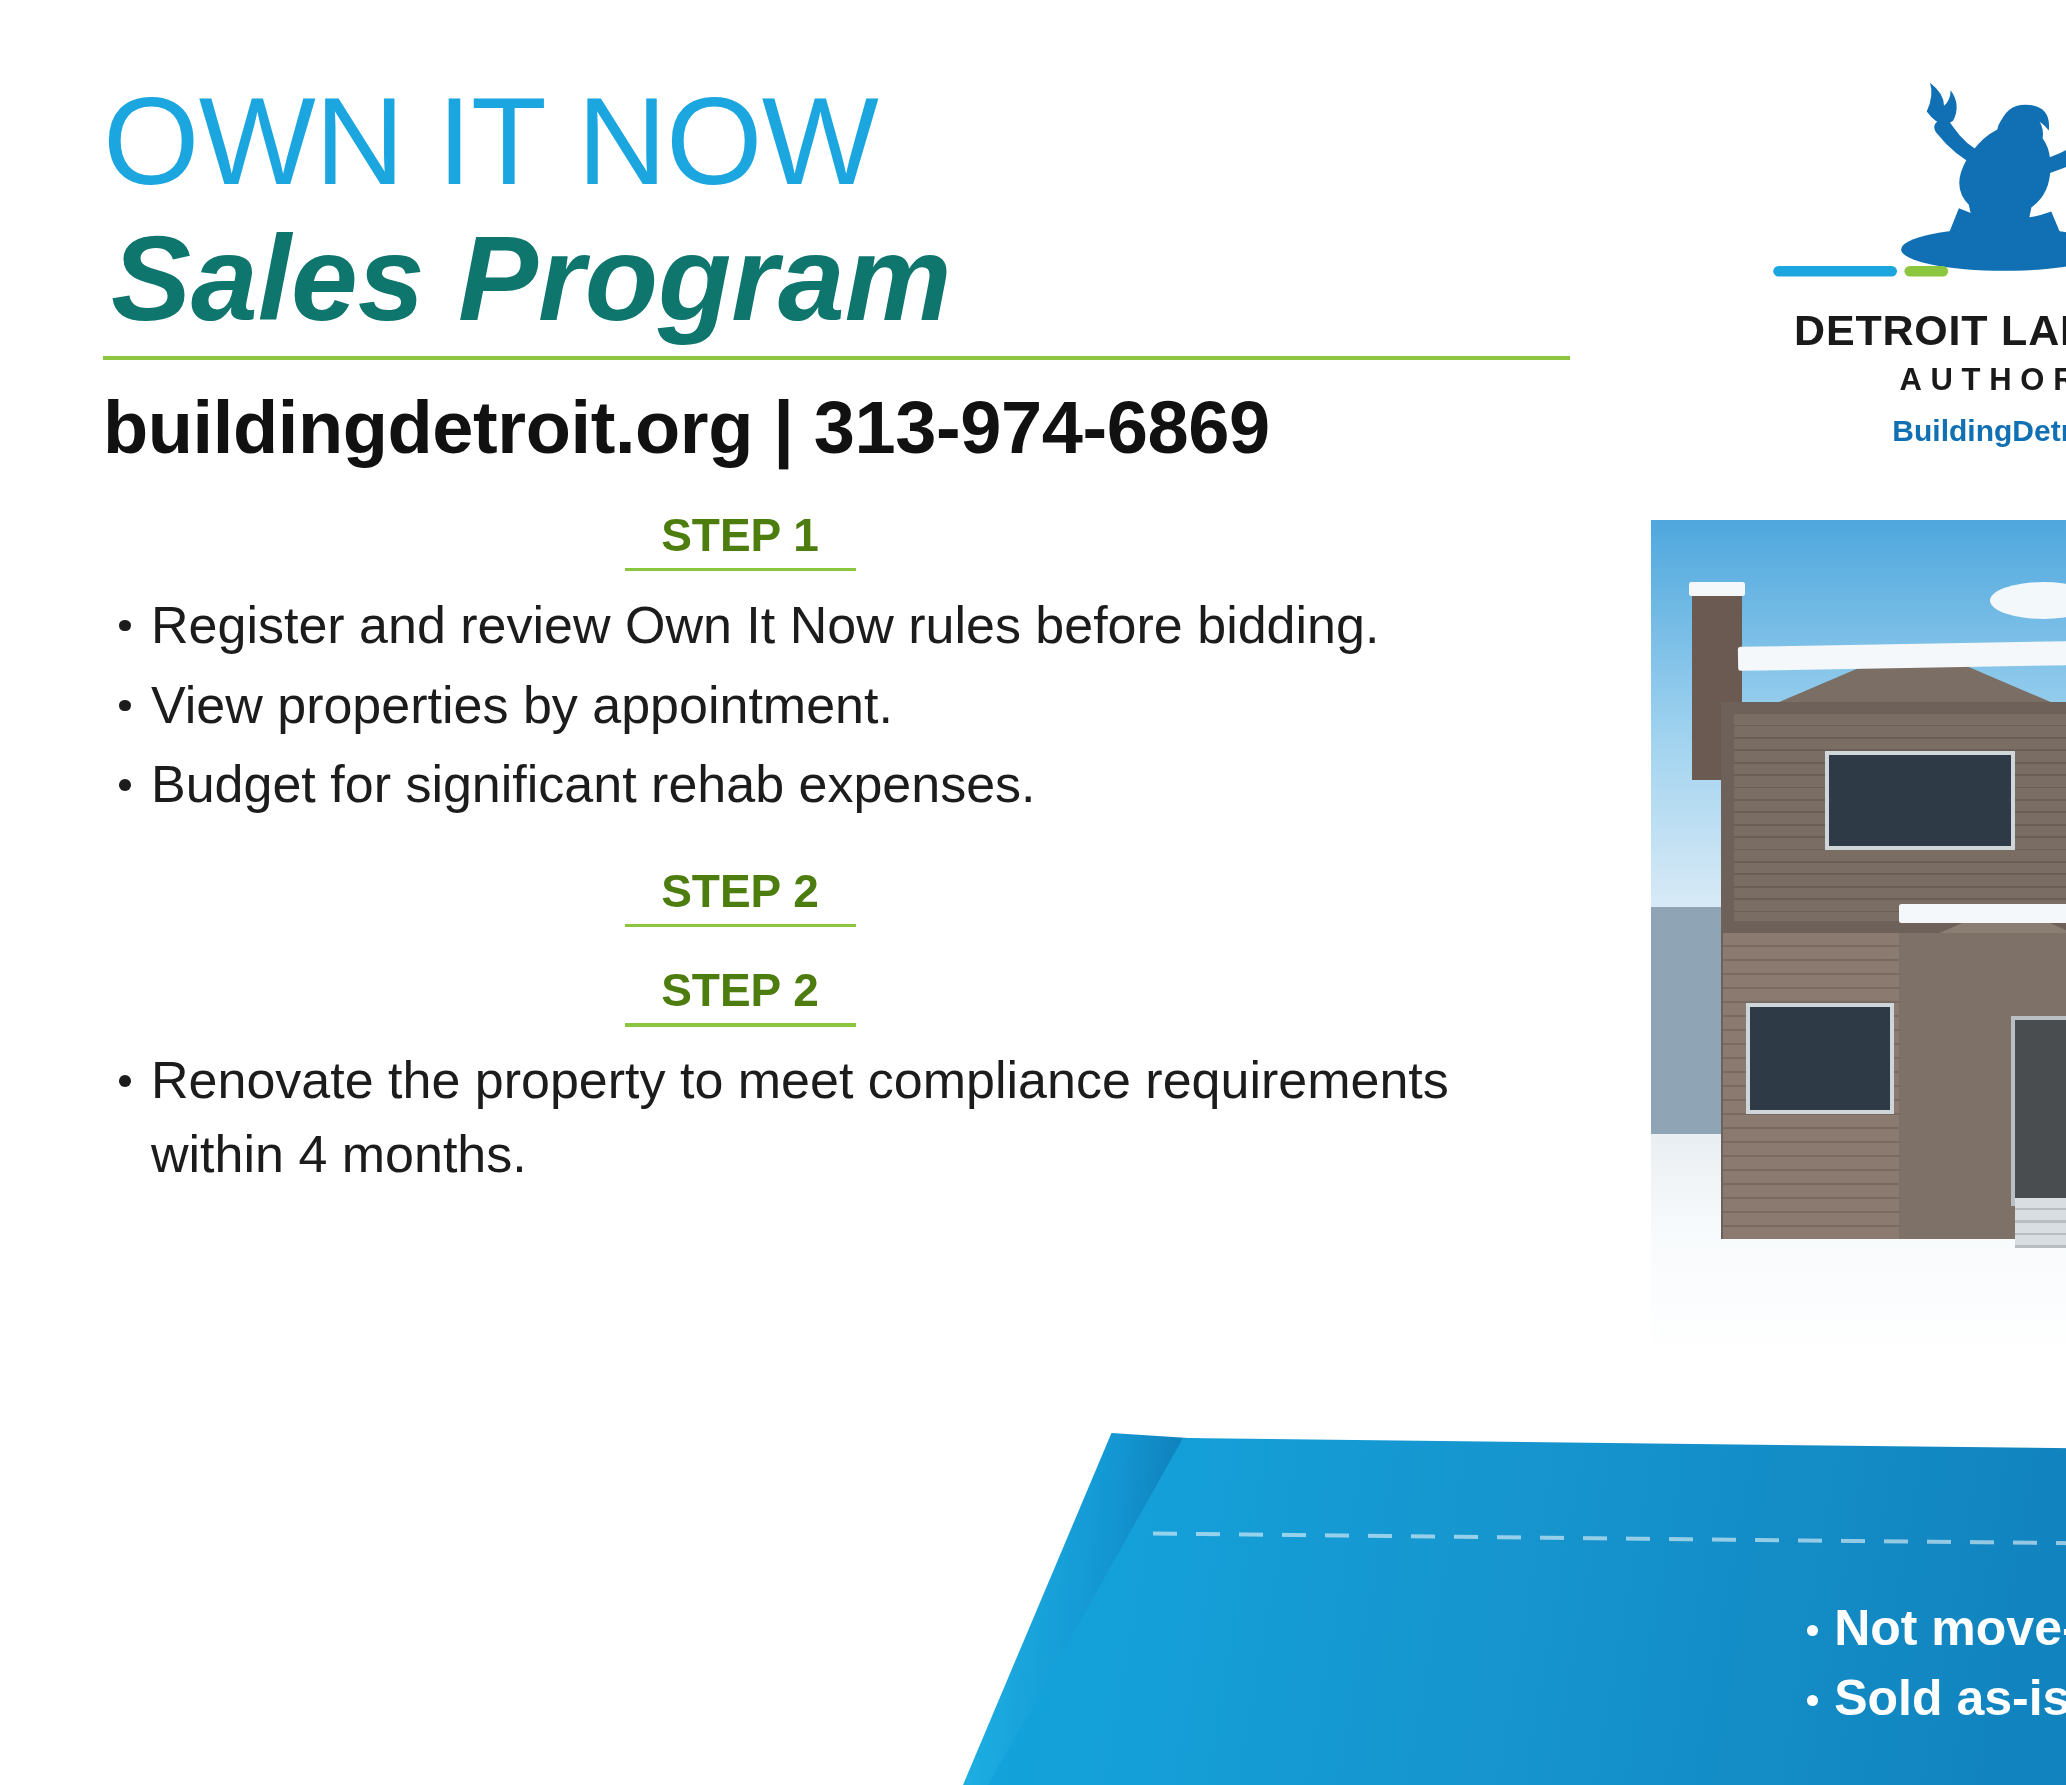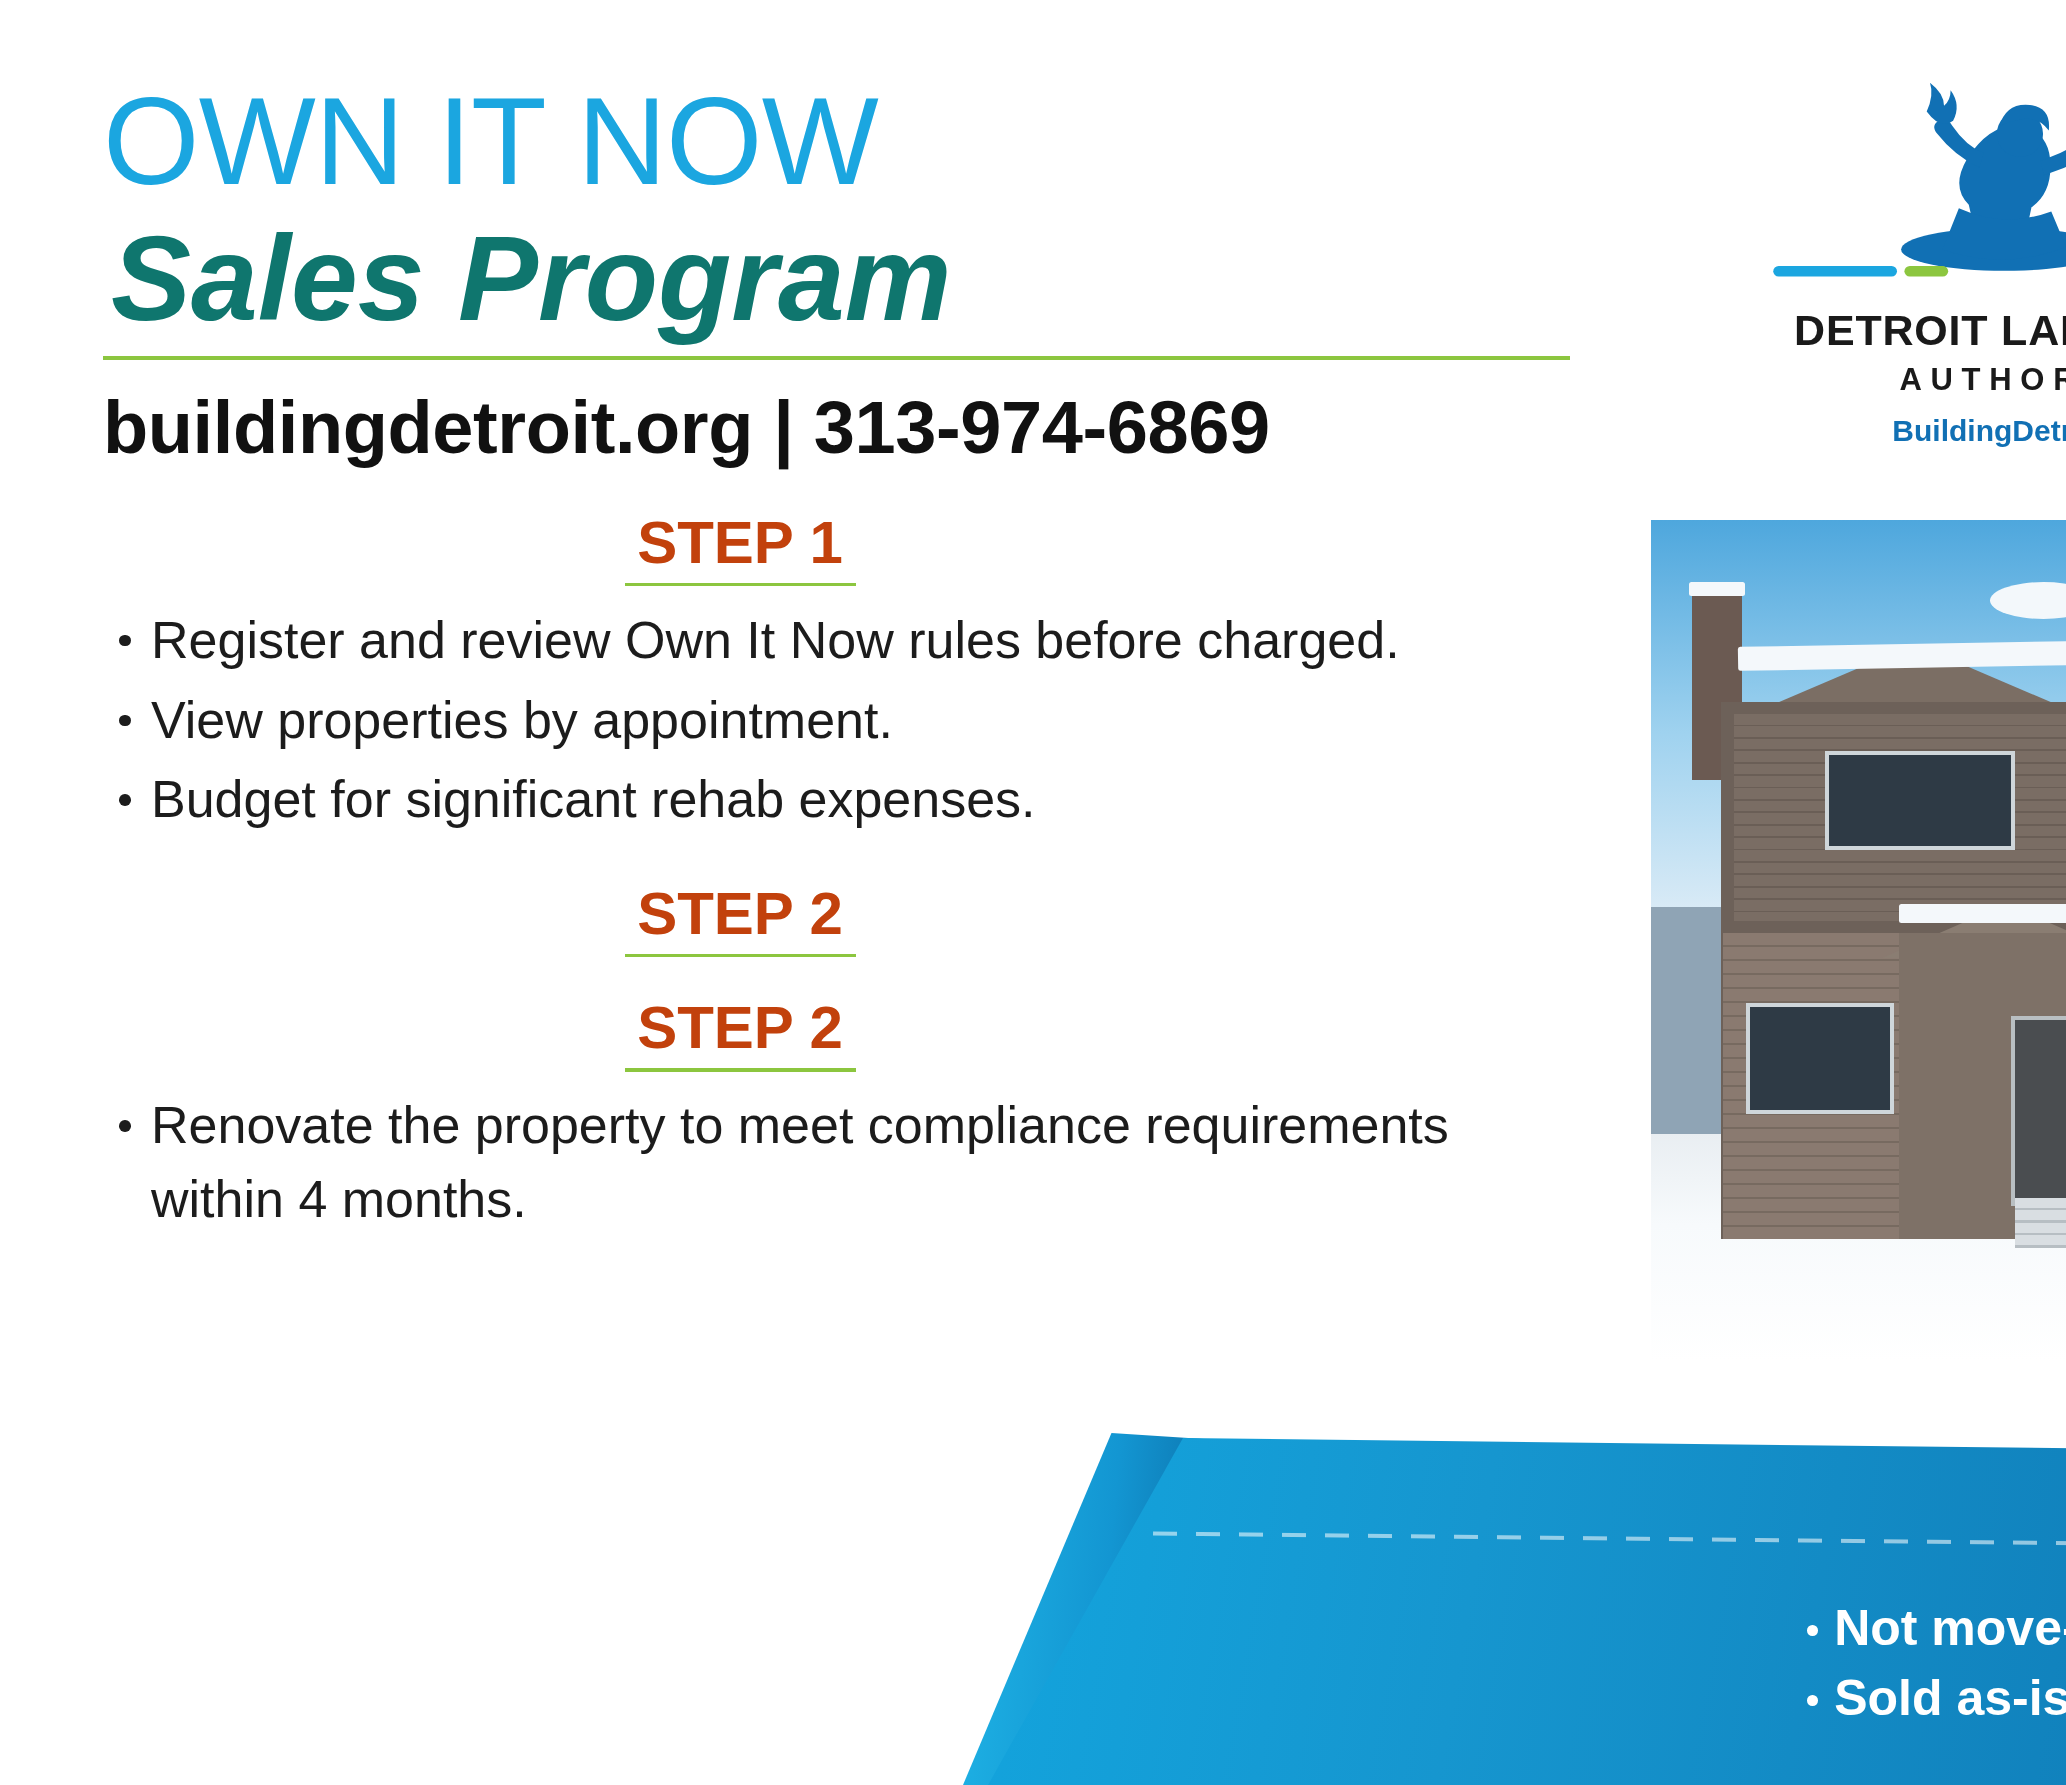--- a/index.html
+++ b/index.html
@@ -94,23 +94,23 @@
     left: 95px;
     top: 508px;
     width: 1488px;
   }
   .step-head {
     text-align: center;
     width: 612px;
     margin-left: 339px;
   }
   .step-head .label {
-    font-size: 60px;
-    font-weight: bold;
-    color: #c2410c;
+    font-size: 46px;
+    font-weight: bold;
+    color: #4d7c0f;
     display: inline-block;
   }
   .step-head .underline {
     width: 231px;
     height: 3.7px;
     background: #8cc63f;
     margin: 5.8px auto 0 auto;
   }
   ul.bullets {
     list-style: none;
@@ -298,21 +298,21 @@
   <div class="logo-site">BuildingDetroit.org</div>
 </div>
 
 <div class="steps">
 
   <div class="step-head">
     <div class="label">STEP 1</div>
     <div class="underline"></div>
   </div>
   <ul class="bullets">
-    <li>Register and review Own It Now rules before charged.</li>
+    <li>Register and review Own It Now rules before bidding.</li>
     <li>View properties by appointment.</li>
     <li>Budget for significant rehab expenses.</li>
   </ul>
 
   <div class="step-gap"></div>
 
   <div class="step-head">
     <div class="label">STEP 2</div>
     <div class="underline"></div>
   </div>

